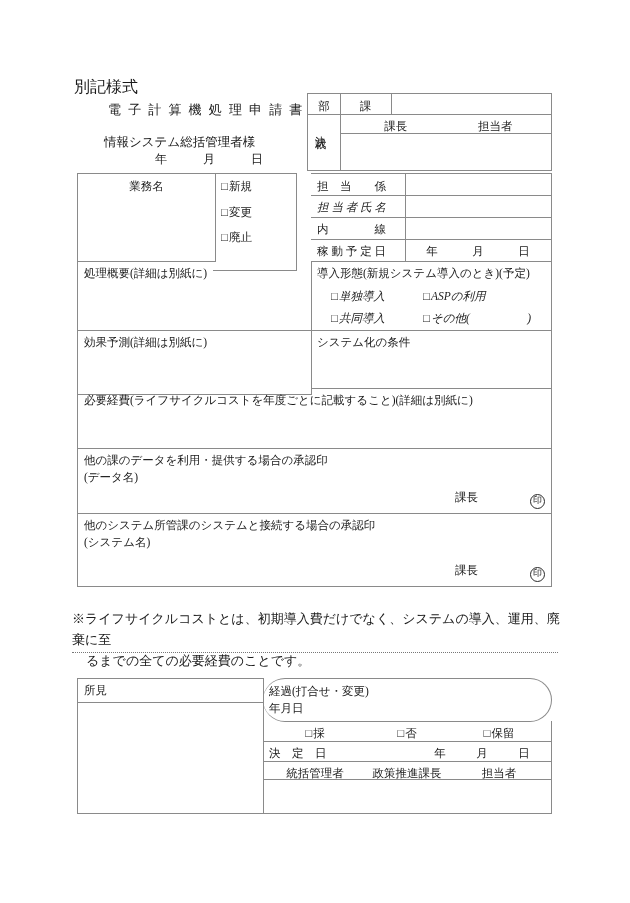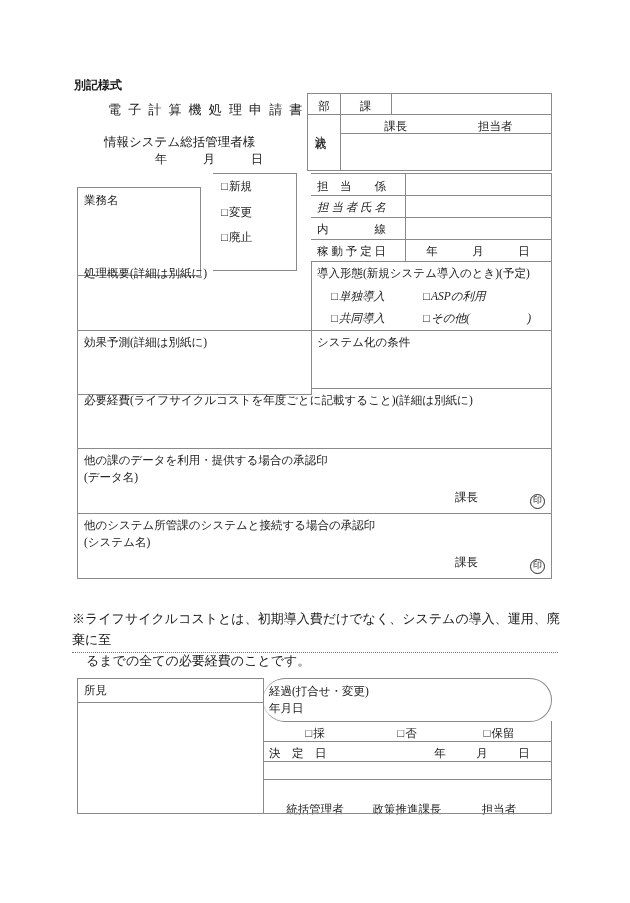--- a/index.html
+++ b/index.html
@@ -59,22 +59,21 @@
     border-radius: 50%;
     font-size: 9px;
     text-align: center;
     vertical-align: -2px;
     font-family: "DejaVu Serif", serif;
   }
 
   
   #form-kind {
     left: 74px; top: 77px;
-    font-size: 12px;
-    font-weight: bold;
+    font-size: 16px;
   }
   #doc-title {
     left: 108px; top: 101px;
     font-size: 13px;
   }
   #addressee {
     left: 104px; top: 134px;
     font-size: 12.5px;
   }
   #apply-date {
@@ -88,41 +87,41 @@
   .ap-c { left: 33px; top: 0; width: 52px;  height: 22px; }
   .ap-r { left: 84px; top: 0; width: 161px; height: 22px; }
   .ap-seal-label { left: 0; top: 21px; width: 34px; height: 57px; }
   .ap-head { left: 33px; top: 21px; width: 212px; height: 20px; }
   .ap-body { left: 33px; top: 40px; width: 212px; height: 38px; }
   .ap-head .hl { display: inline-block; width: 50%; text-align: center; }
 
   
   #main-table { left: 77px; top: 173px; width: 475px; }
 
-  .r1-gyomu  { left: 0;   top: 14px;  width: 124px; height: 89px; }
+  .r1-gyomu  { left: 0;   top: 0;  width: 139px; height: 89px; text-align: center; }
   .r1-chk    { left: 136px; top: 0; width: 84px;  height: 98px; padding-left: 8px; }
   .r1-chk div { margin-bottom: 9px; }
 
   .lbl-col   { left: 234px; width: 95px; height: 23px; }
   .val-col   { left: 328px; width: 147px; height: 23px; }
   .rw0 { top: 0; } .rw1 { top: 22px; font-style: italic; } .rw2 { top: 44px; } .rw3 { top: 66px; }
 
   .r2-left   { left: 0;   top: 88px; width: 235px; height: 70px; }
   .r2-right  { left: 234px; top: 88px; width: 241px; height: 70px; }
   .r2-right .opt-row { margin-left: 14px; margin-top: 6px; font-style: italic; }
   .r2-right .opt-row span { display: inline-block; }
   .r2-right .o1 { width: 92px; }
 
   .r3-left   { left: 0;   top: 157px; width: 235px; height: 65px; }
   .r3-right  { left: 234px; top: 157px; width: 241px; height: 59px; }
 
   .r4-full   { left: 0;   top: 215px; width: 475px; height: 61px; }
 
   .r5-full   { left: 0;   top: 275px; width: 475px; height: 66px; }
-  .r6-full   { left: 0;   top: 340px; width: 475px; height: 66px; }
+  .r6-full   { left: 0;   top: 340px; width: 475px; height: 74px; }
   .seal-line { position: absolute; right: 6px; bottom: 4px; }
   .seal-line .ka { margin-right: 52px; }
 
   
   #footnote {
     left: 72px; top: 609px; width: 490px;
     font-size: 13px; line-height: 1.6;
   }
   #footnote .l2 { margin-left: 14px; }
   #cutline {
@@ -139,21 +138,21 @@
     margin: -4px -6px 0 -6px;
     padding: 3px 6px 3px 6px;
   }
   .lw-keika  { left: 186px; top: 0;  width: 289px; height: 44px; border-radius: 22px; }
   .lw-chk    { left: 186px; top: 43px; width: 289px; height: 21px; }
   .lw-chk .c { display: inline-block; width: 33.33%; text-align: center; }
   .lw-date   { left: 186px; top: 63px; width: 289px; height: 21px; }
   .lw-date .d2 { float: right; }
   .lw-date .d2 span { display: inline-block; width: 42px; text-align: center; }
   .lw-names  { left: 186px; top: 83px; width: 289px; height: 19px; }
-  .lw-names .n { display: inline-block; width: 33.33%; text-align: center; margin-top: 36px; }
+  .lw-names .n { display: inline-block; width: 33.33%; text-align: center; }
   .lw-blank  { left: 186px; top: 101px; width: 289px; height: 35px; }
 </style>
 </head>
 <body>
 
 <div class="page">
 
   <div class="abs" id="form-kind">別記様式</div>
   <div class="abs" id="addressee">情報システム総括管理者様</div>
   <div class="abs sp2" id="doc-title">電子計算機処理申請書</div>

